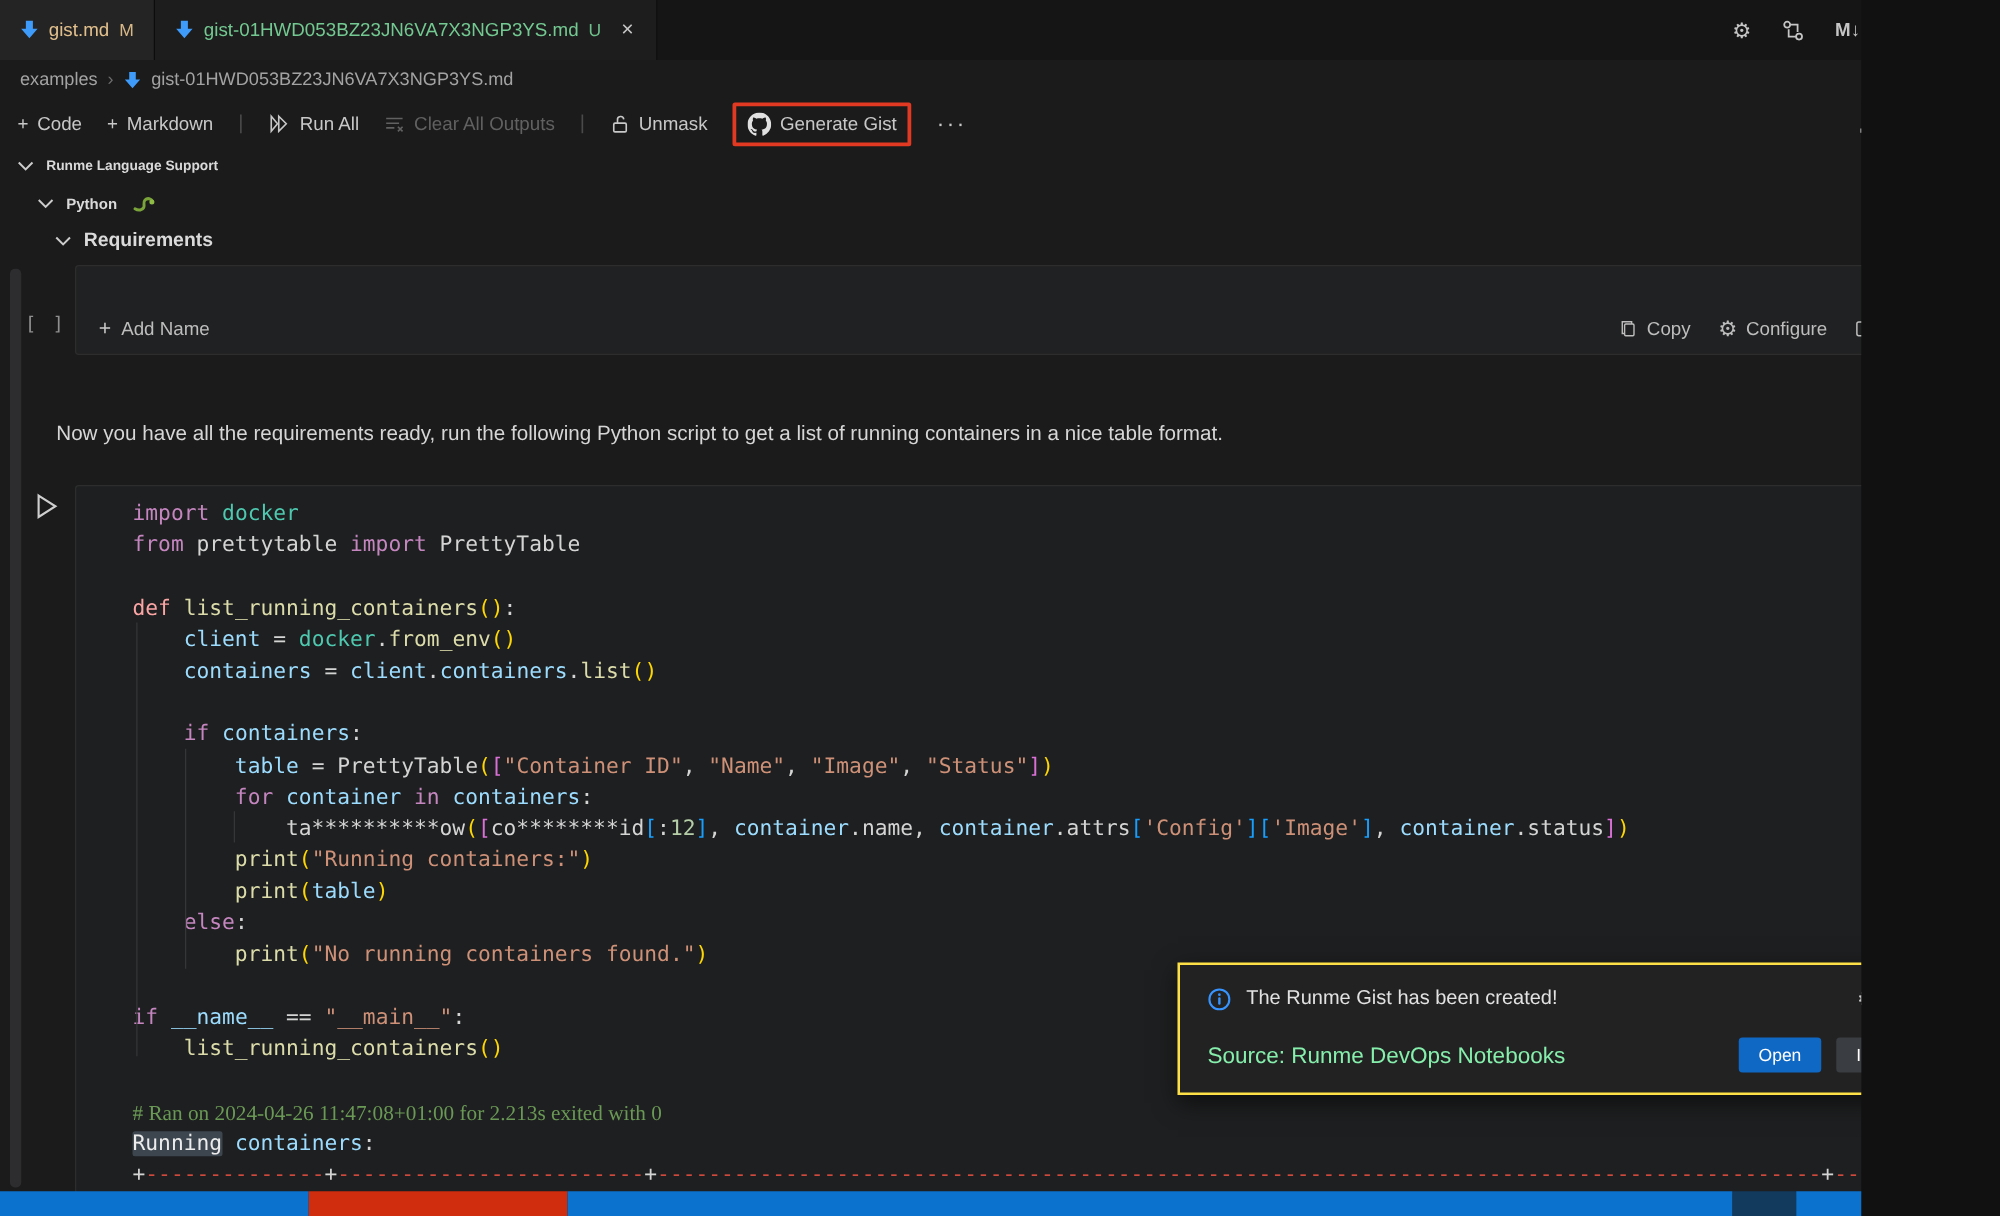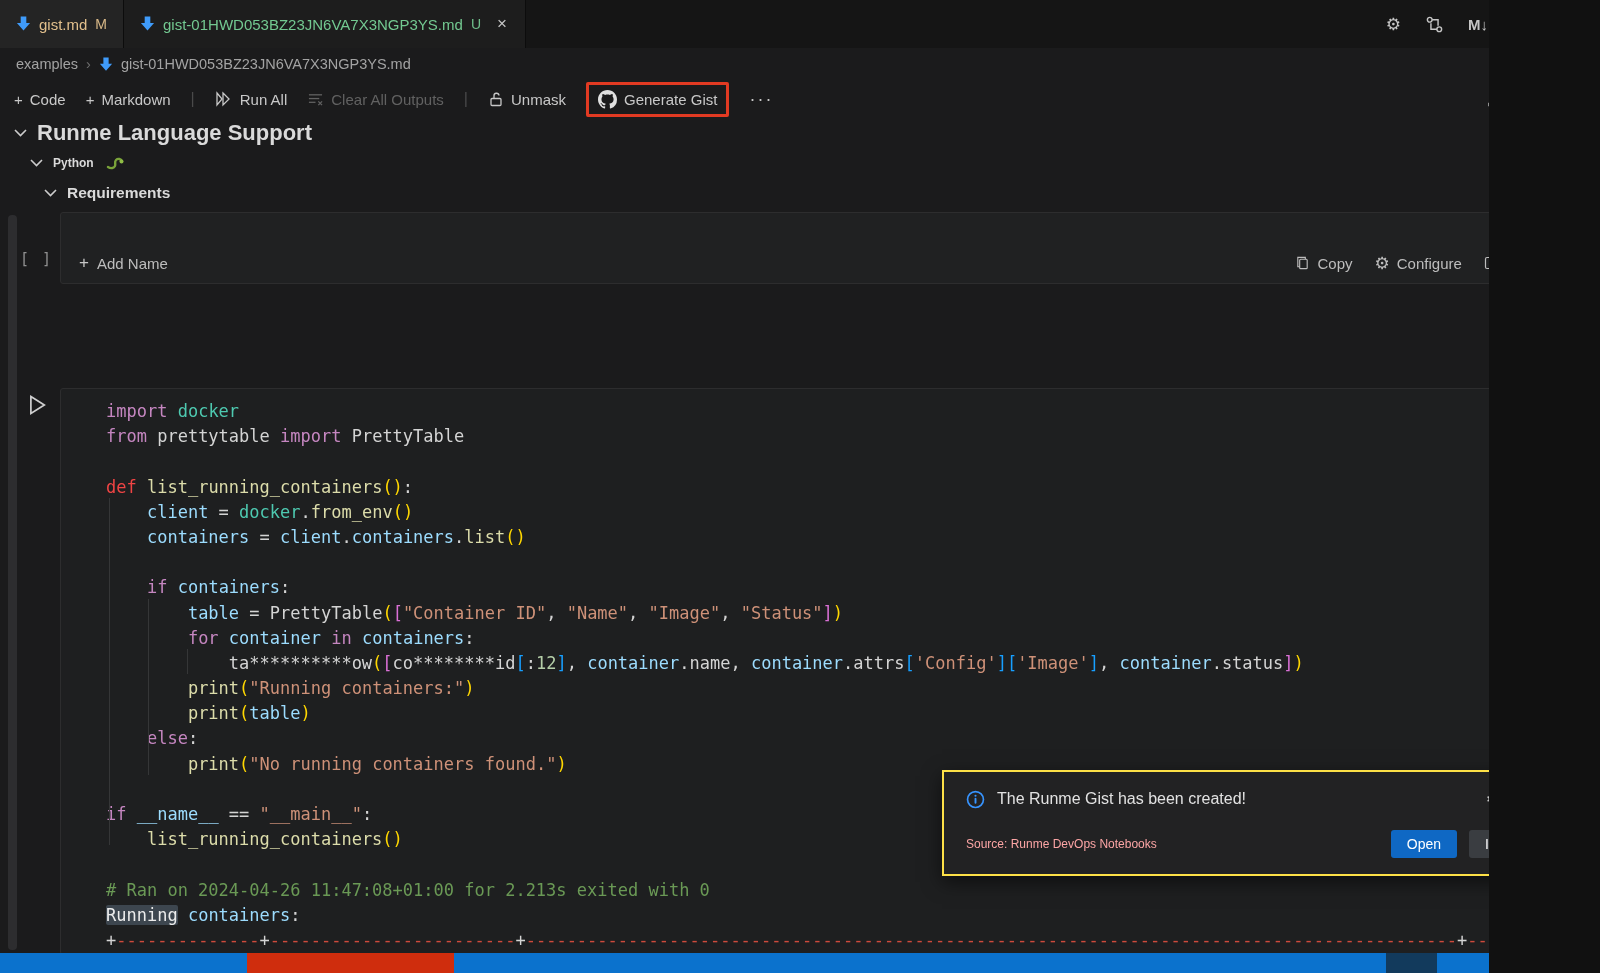--- a/index.html
+++ b/index.html
@@ -36,21 +36,21 @@
   .gear-char{font-size:17px;line-height:1;}
   .annotated{position:relative;padding:8px 12px;}
   .annotation-box{position:absolute;left:0;top:0;right:0;bottom:0;border:3px solid #e23a22;border-radius:2px;pointer-events:none;}
   .tb-more{font-size:18px;letter-spacing:2px;cursor:pointer;}
   .tb-right{margin-left:auto;display:flex;align-items:center;gap:8px;padding-right:48px;
             font-size:14.5px;letter-spacing:.5px;color:#d2d2d2;cursor:pointer;}
 
   
   .heading{position:absolute;display:flex;align-items:center;gap:10px;color:#dadada;font-weight:600;}
   .heading .chev{cursor:pointer;display:flex;}
-  .h1{left:14px;top:118px;height:30px;font-size:22px;}
+  .h1{left:14px;top:118px;height:30px;font-size:11px;}
   .h2{left:30px;top:148px;height:30px;font-size:12px;}
   .h3{left:44px;top:178px;height:30px;font-size:15.5px;}
   .snake{margin-left:2px;}
 
   
   .focus-bar{position:absolute;left:8px;top:215px;width:9px;height:735px;background:#2d2d2f;border-radius:4px;}
 
   
   .cell1{position:absolute;left:60px;top:212px;width:1525px;height:70px;background:#202122;
          border:1px solid #2d2d2e;border-radius:3px;display:flex;flex-direction:column;justify-content:flex-end;}
@@ -70,37 +70,37 @@
   .code-cell{position:absolute;left:60px;top:388px;width:1525px;height:565px;background:#1e1f20;
              border:1px solid #2d2d2e;border-radius:3px;overflow:hidden;}
   .code-lines{padding:10px 0 0 45px;font-family:"DejaVu Sans Mono",monospace;font-size:17px;line-height:25.2px;white-space:pre;}
   .code-line{height:25.2px;}
   .run-btn{position:absolute;left:24px;top:392px;width:26px;height:26px;display:flex;align-items:center;justify-content:center;cursor:pointer;color:#cfcfcf;}
   .guide{position:absolute;width:1px;background:#353637;}
   .g1{left:109px;top:498px;height:347px;}
   .g2{left:148px;top:599px;height:176px;}
   .g3{left:187px;top:649px;height:25px;}
 
-  .tok-kw{color:#C586C0;} .tok-kb{color:#ef4444;} .tok-fn{color:#DCDCAA;}
+  .tok-kw{color:#C586C0;} .tok-kb{color:#fca5a5;} .tok-fn{color:#DCDCAA;}
   .tok-var{color:#9CDCFE;} .tok-cls{color:#4EC9B0;} .tok-str{color:#CE9178;}
   .tok-num{color:#B5CEA8;} .tok-pl{color:#D4D4D4;} .tok-b1{color:#FFD700;}
-  .tok-b2{color:#DA70D6;} .tok-b3{color:#179FFF;} .tok-cm{color:#6A9955;}
+  .tok-b2{color:#DA70D6;} .tok-b3{color:#179FFF;} .tok-cm{color:#6A9955;font-family:Liberation Serif, serif;}
   .tok-red{color:#CE4A3C;} .tok-gray{color:#8a8a8a;}
   .tok-hl{color:#ECECEC;background:#3d464f;border-radius:2px;}
 
   
   .toast{position:absolute;left:942px;top:770px;width:618px;height:106px;background:#222223;
          border:2px solid #fde047;border-radius:0;box-shadow:0 6px 18px rgba(0,0,0,.55);
          padding:16px 18px 14px 22px;box-sizing:border-box;}
   .toast-top{display:flex;align-items:center;gap:12px;}
   .toast-title{font-size:16px;color:#e2e2e2;flex:1;}
   .toast-gear{color:#c8c8c8;font-size:17px;cursor:pointer;margin-right:16px;}
   .toast-close{color:#c8c8c8;font-size:19px;cursor:pointer;}
   .toast-bottom{display:flex;align-items:center;margin-top:20px;}
-  .toast-src{font-size:12px;color:#fca5a5;flex:1;}
+  .toast-src{font-size:18px;color:#86efac;flex:1;}
   .btn{font-size:14px;padding:6px 16px;border-radius:3px;cursor:pointer;color:#ffffff;margin-left:12px;}
   .btn.primary{background:#0f68c4;}
   .btn.secondary{background:#3a3d41;}
 
   
   .statusbar{position:absolute;left:0;top:953px;width:1600px;height:20px;display:flex;}
   .sb-seg{height:100%;}
 </style>
 </head>
 <body>
@@ -283,20 +283,21 @@
             </svg>
           </span>
           <span>CLI</span>
         </div>
         <span class="c-lang">sh</span>
       </div>
     </div>
   </div>
   <div class="exec1">[ ]</div>
 
+  <p class="md-para">Now you have all the requirements ready, run the following Python script to get a list of running containers in a nice table format.</p>
 
   <div class="run-btn">
     <svg width="20" height="22" viewBox="0 0 16 18" fill="none" stroke="#cfcfcf" stroke-width="1.4">
       <path d="M3 2l11 7-11 7z"></path>
     </svg>
   </div>
   <div class="code-cell">
     <div class="code-lines" id="code-lines"><div class="code-line"><span class="tok-kw">import</span><span class="tok-pl"> </span><span class="tok-cls">docker</span></div><div class="code-line"><span class="tok-kw">from</span><span class="tok-pl"> prettytable </span><span class="tok-kw">import</span><span class="tok-pl"> PrettyTable</span></div><div class="code-line">&nbsp;</div><div class="code-line"><span class="tok-kb">def</span><span class="tok-pl"> </span><span class="tok-fn">list_running_containers</span><span class="tok-b1">()</span><span class="tok-pl">:</span></div><div class="code-line"><span class="tok-pl">    </span><span class="tok-var">client</span><span class="tok-pl"> = </span><span class="tok-cls">docker</span><span class="tok-pl">.</span><span class="tok-fn">from_env</span><span class="tok-b1">()</span></div><div class="code-line"><span class="tok-pl">    </span><span class="tok-var">containers</span><span class="tok-pl"> = </span><span class="tok-var">client</span><span class="tok-pl">.</span><span class="tok-var">containers</span><span class="tok-pl">.</span><span class="tok-fn">list</span><span class="tok-b1">()</span></div><div class="code-line">&nbsp;</div><div class="code-line"><span class="tok-pl">    </span><span class="tok-kw">if</span><span class="tok-pl"> </span><span class="tok-var">containers</span><span class="tok-pl">:</span></div><div class="code-line"><span class="tok-pl">        </span><span class="tok-var">table</span><span class="tok-pl"> = PrettyTable</span><span class="tok-b1">(</span><span class="tok-b2">[</span><span class="tok-str">"Container ID"</span><span class="tok-pl">, </span><span class="tok-str">"Name"</span><span class="tok-pl">, </span><span class="tok-str">"Image"</span><span class="tok-pl">, </span><span class="tok-str">"Status"</span><span class="tok-b2">]</span><span class="tok-b1">)</span></div><div class="code-line"><span class="tok-pl">        </span><span class="tok-kw">for</span><span class="tok-pl"> </span><span class="tok-var">container</span><span class="tok-pl"> </span><span class="tok-kw">in</span><span class="tok-pl"> </span><span class="tok-var">containers</span><span class="tok-pl">:</span></div><div class="code-line"><span class="tok-pl">            ta**********ow</span><span class="tok-b1">(</span><span class="tok-b2">[</span><span class="tok-pl">co********id</span><span class="tok-b3">[</span><span class="tok-pl">:</span><span class="tok-num">12</span><span class="tok-b3">]</span><span class="tok-pl">, </span><span class="tok-var">container</span><span class="tok-pl">.name, </span><span class="tok-var">container</span><span class="tok-pl">.attrs</span><span class="tok-b3">[</span><span class="tok-str">'Config'</span><span class="tok-b3">]</span><span class="tok-b3">[</span><span class="tok-str">'Image'</span><span class="tok-b3">]</span><span class="tok-pl">, </span><span class="tok-var">container</span><span class="tok-pl">.status</span><span class="tok-b2">]</span><span class="tok-b1">)</span></div><div class="code-line"><span class="tok-pl">        </span><span class="tok-fn">print</span><span class="tok-b1">(</span><span class="tok-str">"Running containers:"</span><span class="tok-b1">)</span></div><div class="code-line"><span class="tok-pl">        </span><span class="tok-fn">print</span><span class="tok-b1">(</span><span class="tok-var">table</span><span class="tok-b1">)</span></div><div class="code-line"><span class="tok-pl">    </span><span class="tok-kw">else</span><span class="tok-pl">:</span></div><div class="code-line"><span class="tok-pl">        </span><span class="tok-fn">print</span><span class="tok-b1">(</span><span class="tok-str">"No running containers found."</span><span class="tok-b1">)</span></div><div class="code-line">&nbsp;</div><div class="code-line"><span class="tok-kw">if</span><span class="tok-pl"> </span><span class="tok-var">__name__</span><span class="tok-pl"> == </span><span class="tok-str">"__main__"</span><span class="tok-pl">:</span></div><div class="code-line"><span class="tok-pl">    </span><span class="tok-fn">list_running_containers</span><span class="tok-b1">()</span></div><div class="code-line">&nbsp;</div><div class="code-line"><span class="tok-cm"># Ran on 2024-04-26 11:47:08+01:00 for 2.213s exited with 0</span></div><div class="code-line"><span class="tok-hl">Running</span><span class="tok-pl"> </span><span class="tok-var">containers</span><span class="tok-pl">:</span></div><div class="code-line"><span class="tok-pl">+</span><span class="tok-red">--------------</span><span class="tok-pl">+</span><span class="tok-red">------------------------</span><span class="tok-pl">+</span><span class="tok-red">-------------------------------------------------------------------------------------------</span><span class="tok-pl">+</span><span class="tok-red">-------</span><span class="tok-gray">---</span></div></div>
   </div>
   <div class="guide g1"></div>

